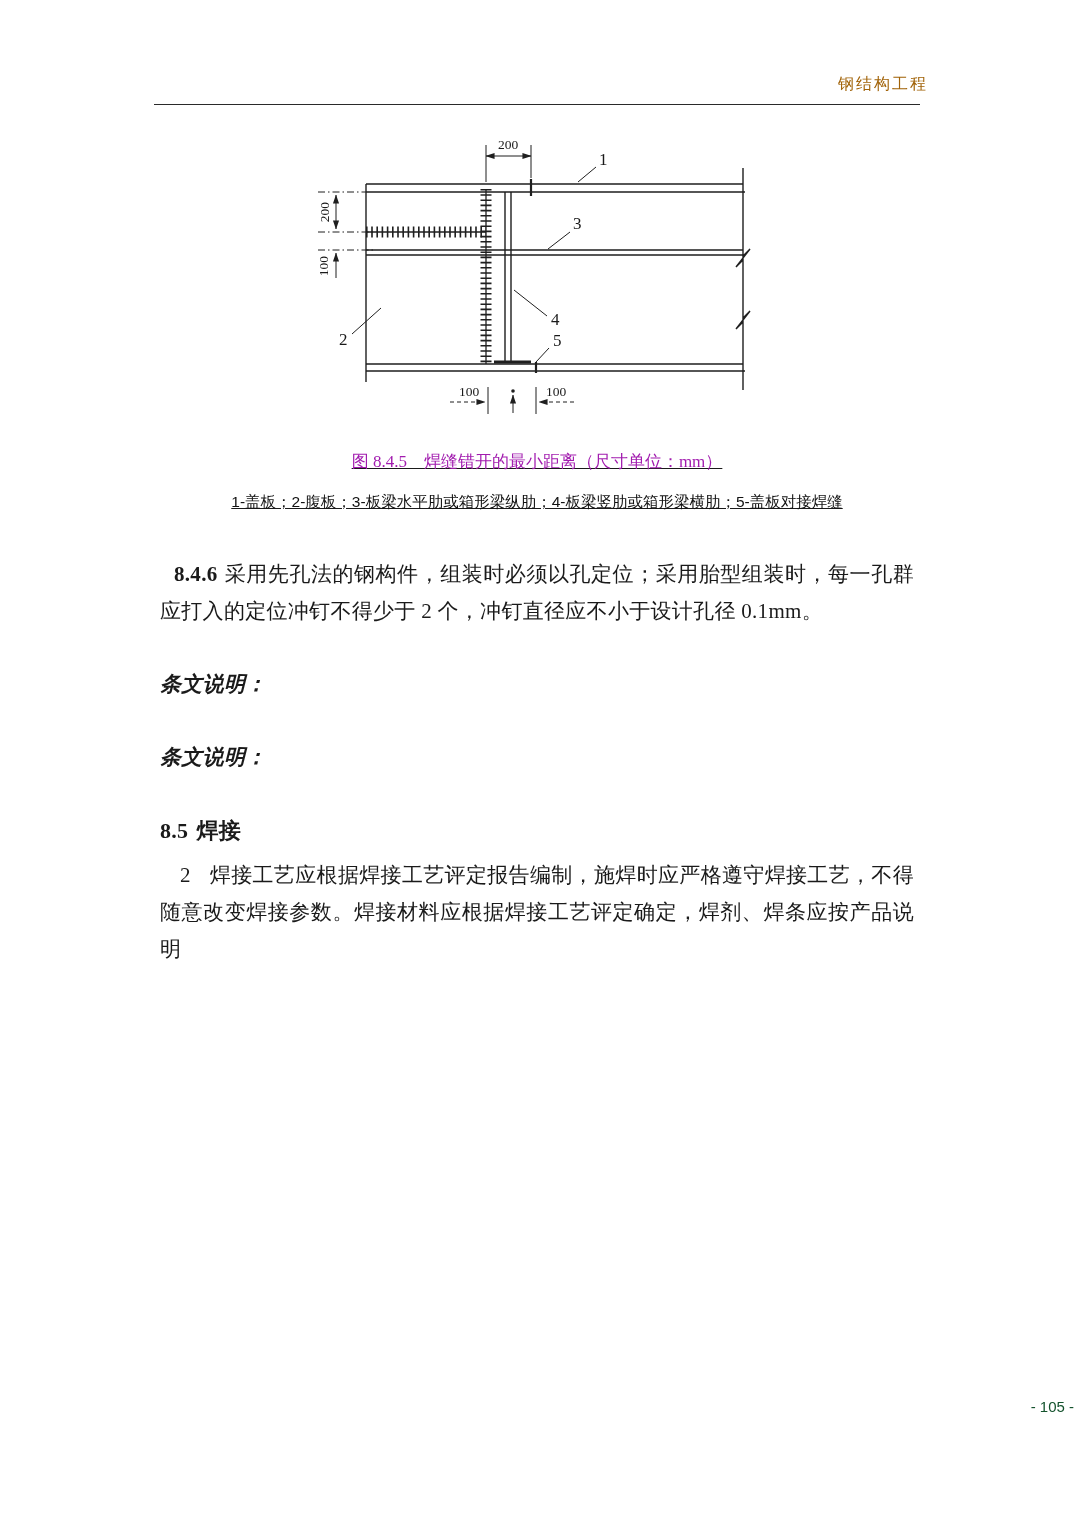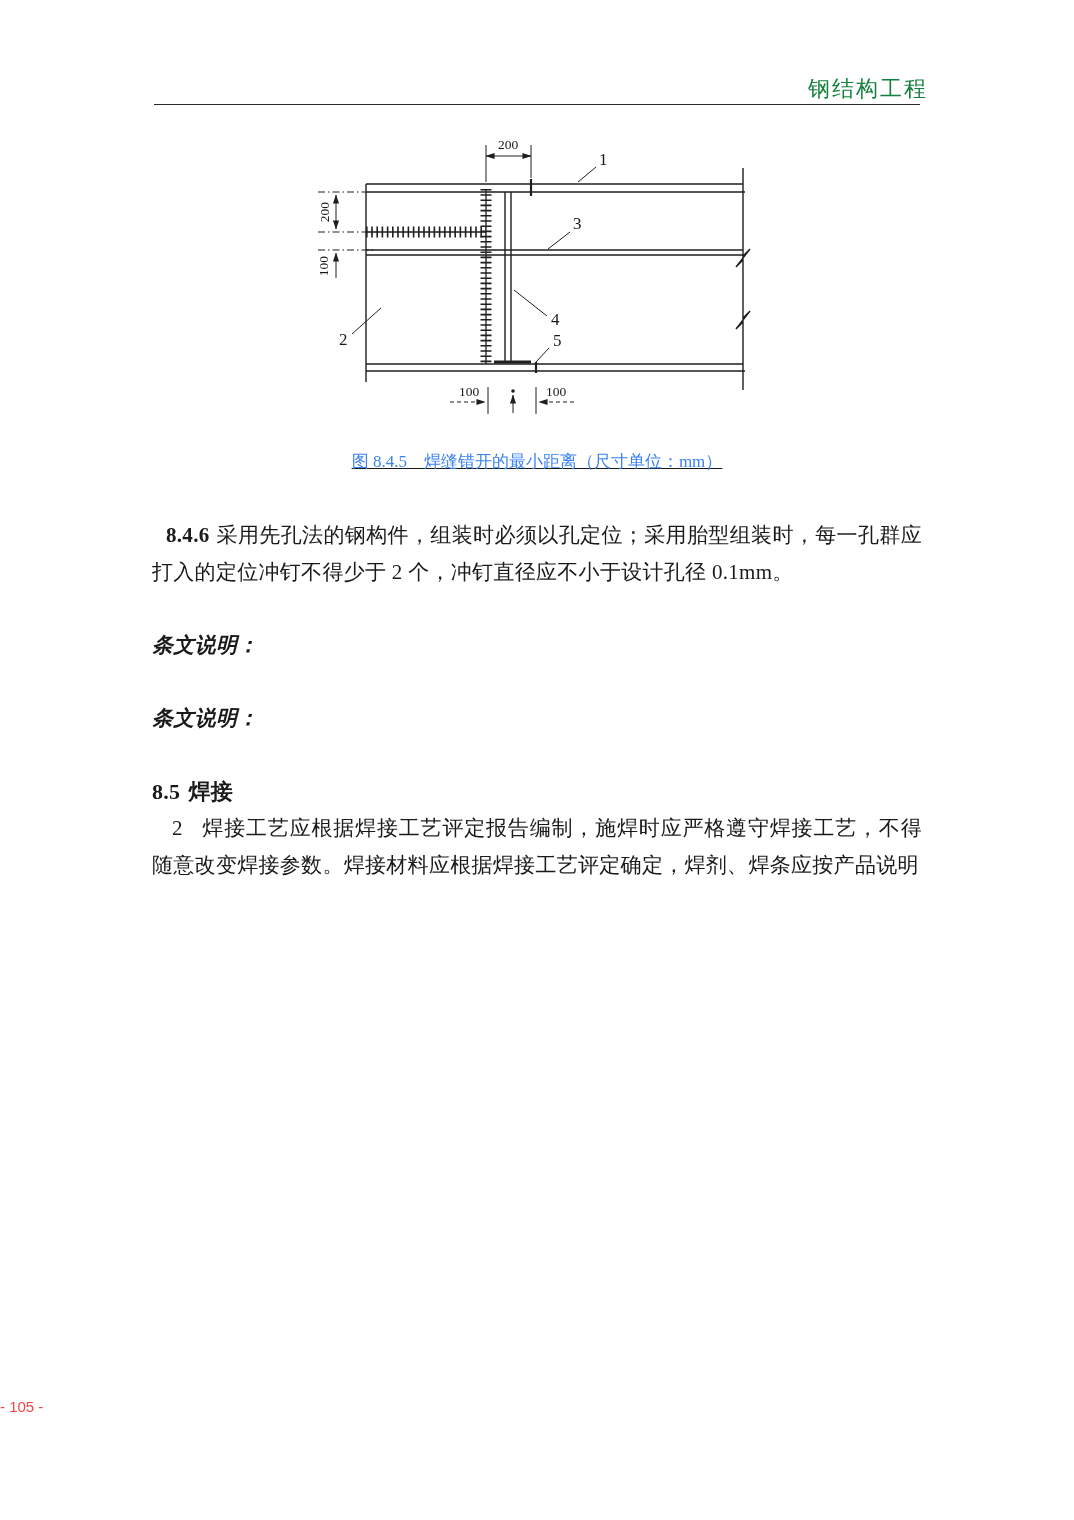--- a/index.html
+++ b/index.html
@@ -10,60 +10,60 @@
     margin:0 auto;
     background:#ffffff;
     color:#1a1a1a;
     font-family:"Liberation Serif","DejaVu Serif",serif;
     padding-top:132px;
     overflow:hidden;
   }
   
   .running-head {
     position:absolute; top:74px; right:146px;
-    font-size:22px; letter-spacing:2px; color:#15803d;
+    font-size:16px; letter-spacing:2px; color:#a16207;
   }
   .header-rule {
     position:absolute; top:104px; left:154px; width:766px;
     height:0; border-top:1.6px solid #2a2a2a;
   }
   
   .figure { width:770px; margin:0 152px;text-decoration:underline; }
   .figure svg { display:block; margin-left:136px; }
   .fig-caption {
     margin-top:18px; text-align:center;
-    font-size:17px; line-height:24px; color:#3b82f6;
+    font-size:17px; line-height:24px; color:#a21caf;
   }
   .fig-legend {
     margin-top:17px; text-align:center;
     font-size:15.5px; line-height:22px; color:#111;
     font-family:"Liberation Sans","DejaVu Sans",sans-serif;
   }
   
   .doc-body {
     width:770px; margin:0 152px; padding-top:7px;
     font-size:21px; line-height:37px;
     text-align:justify;
   }
-  .para { margin:0; letter-spacing:0.3px; }
+  .para { margin:8px; letter-spacing:0.3px; }
   .clause, .note-heading, .section-heading { margin-top:36px; }
   .clause { text-indent:14px; }
   .clause .num { font-weight:bold; margin-right:7px; }
   .note-heading { font-weight:bold; font-style:italic; }
   .note { font-style:italic; text-indent:30px; letter-spacing:0.6px; }
   .section-heading { font-weight:bold; font-size:22px; }
   .section-heading .num { margin-right:8px; }
   .list-item { margin-top:0; text-indent:20px; }
   .list-item .num { font-weight:normal; margin-right:19px; }
   
   .page-footer {
     position:absolute; top:1398px; left:0; right:0;
-    text-align:left;
+    text-align:right;
     font-family:"Liberation Sans","DejaVu Sans",sans-serif;
-    font-size:15px; color:#ef4444;
+    font-size:15px; color:#14532d;
   }
   
   .dline { stroke:#1f1f1f; stroke-width:1.4; fill:none; }
   .thin  { stroke:#1f1f1f; stroke-width:1;   fill:none; }
   .dimtxt { font-family:"Liberation Serif","DejaVu Serif",serif; font-size:13.5px; fill:#1a1a1a; }
   .lbltxt { font-family:"Liberation Serif","DejaVu Serif",serif; font-size:17px; fill:#1a1a1a; }
 </style>
 </head>
 <body>
 
@@ -140,20 +140,21 @@
         <line class="thin" x1="282" y1="100" x2="260" y2="117"></line>
         <text class="lbltxt" x="285" y="97">3</text>
         <line class="thin" x1="259" y1="184" x2="226" y2="158"></line>
         <text class="lbltxt" x="263" y="193">4</text>
         <line class="thin" x1="261" y1="216" x2="248" y2="230"></line>
         <text class="lbltxt" x="265" y="214">5</text>
       </g>
     </svg>
 
     <div class="fig-caption">图 8.4.5　焊缝错开的最小距离（尺寸单位：mm）</div>
+    <div class="fig-legend">1-盖板；2-腹板；3-板梁水平肋或箱形梁纵肋；4-板梁竖肋或箱形梁横肋；5-盖板对接焊缝</div>
   </div>
 
   <main class="doc-body">
       <p class="para clause"><span class="num">8.4.6</span><span>采用先孔法的钢构件，组装时必须以孔定位；采用胎型组装时，每一孔群应打入的定位冲钉不得少于 2 个，冲钉直径应不小于设计孔径 0.1mm。</span></p>
       <p class="para note-heading"><span>条文说明：</span></p>
       <p class="para note-heading"><span>条文说明：</span></p>
       <p class="para section-heading"><span class="num">8.5</span><span>焊接</span></p>
       <p class="para list-item"><span class="num">2</span><span>焊接工艺应根据焊接工艺评定报告编制，施焊时应严格遵守焊接工艺，不得随意改变焊接参数。焊接材料应根据焊接工艺评定确定，焊剂、焊条应按产品说明</span></p>
     </main>
 

